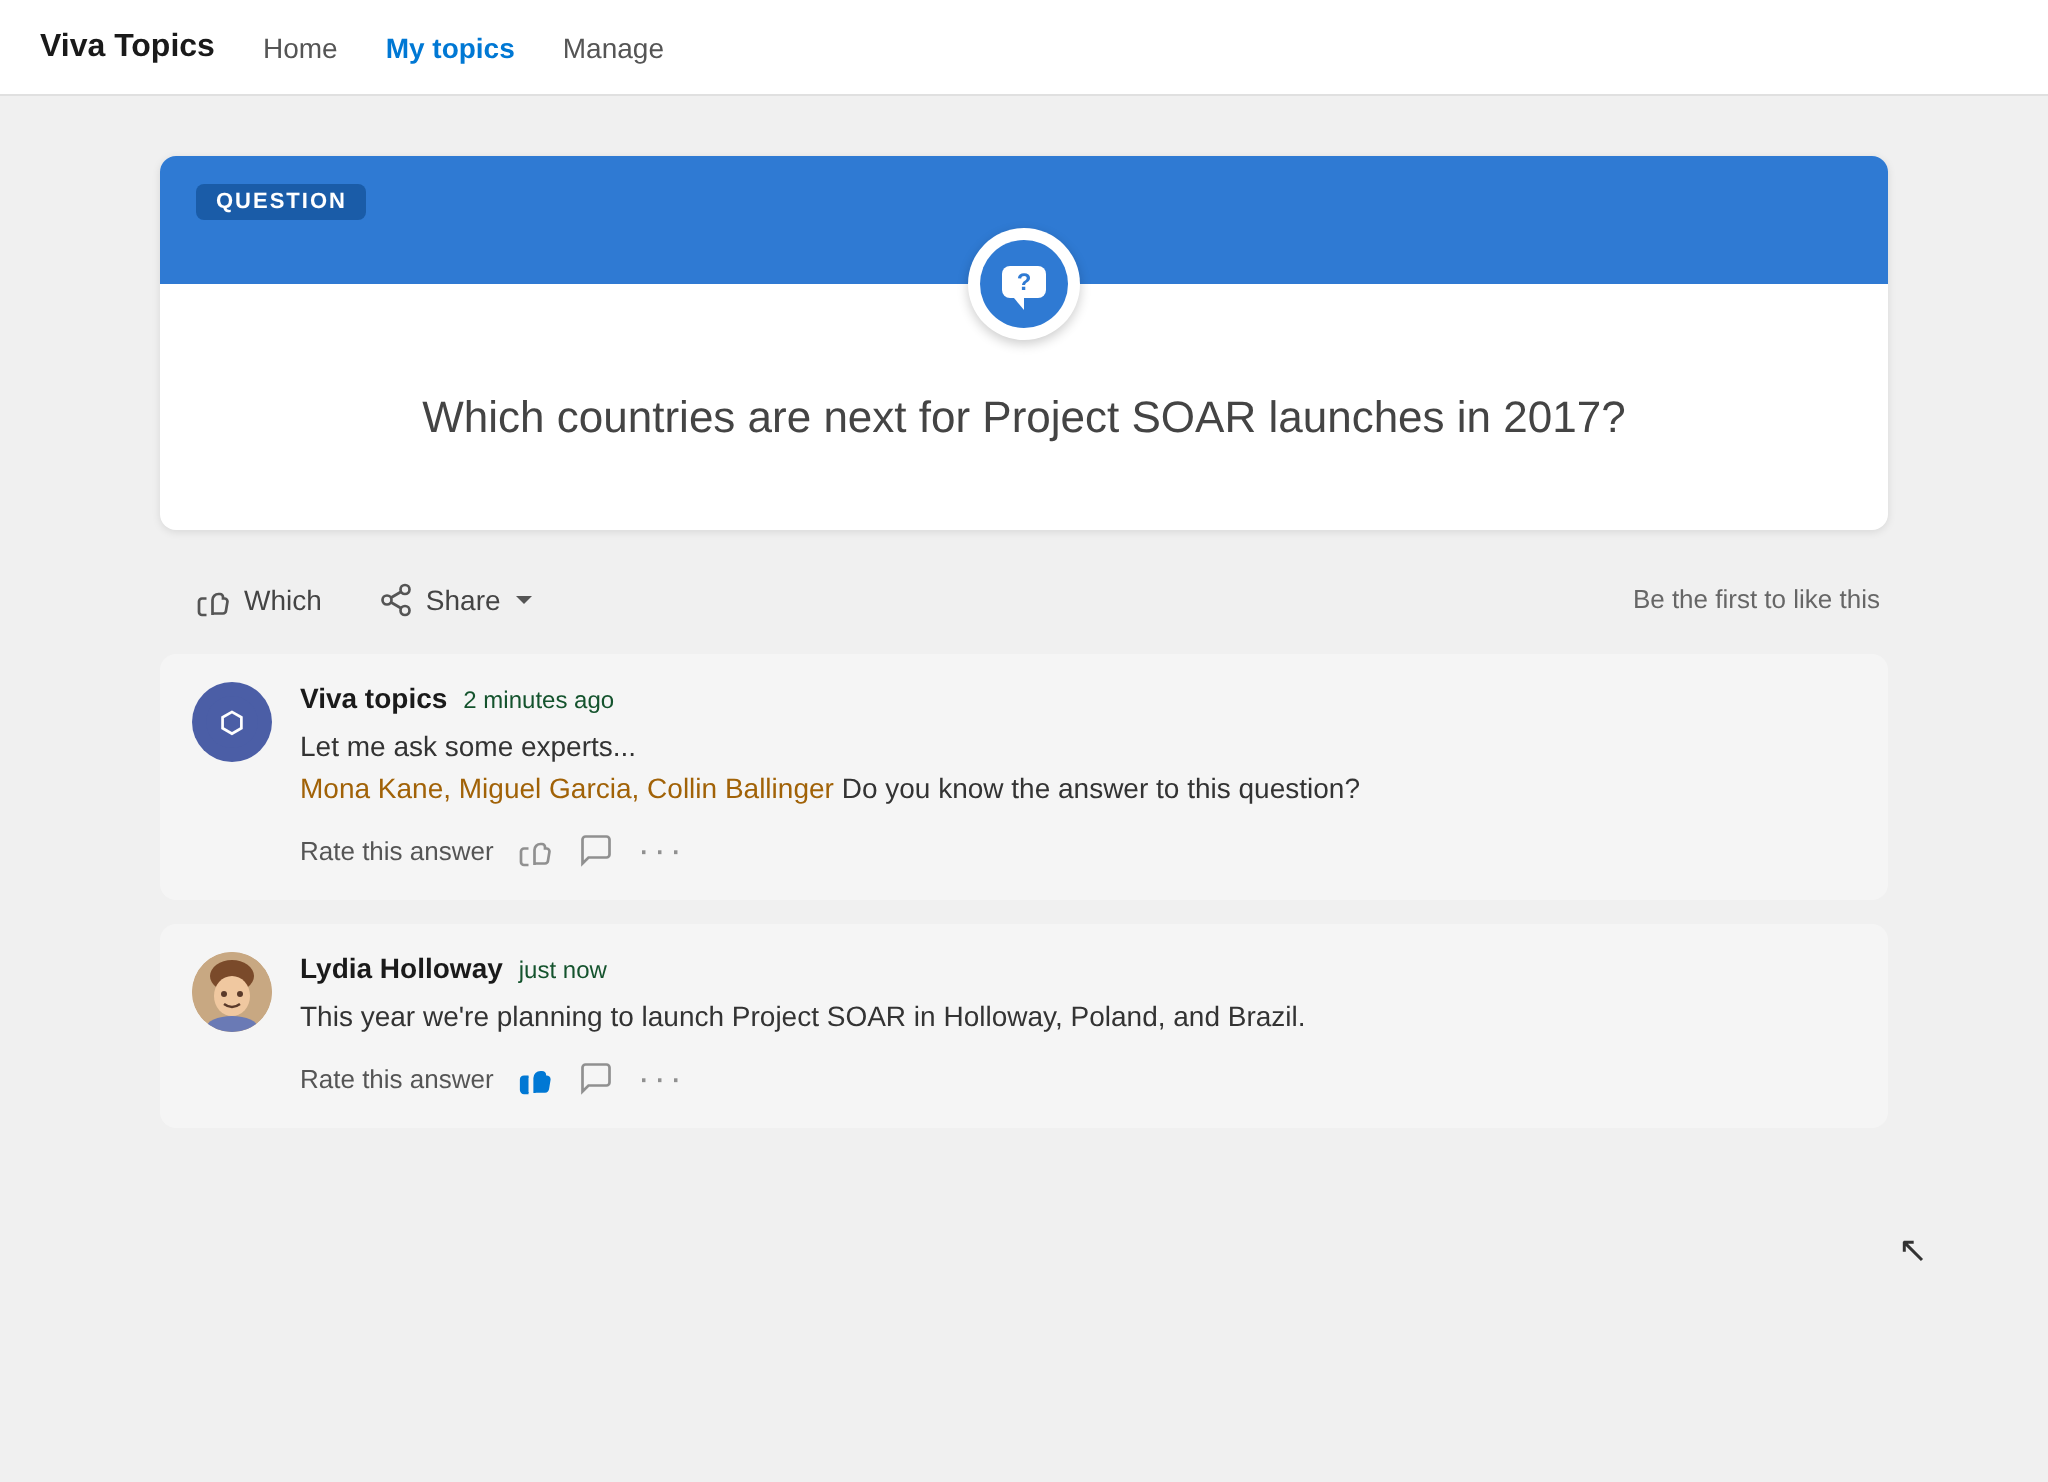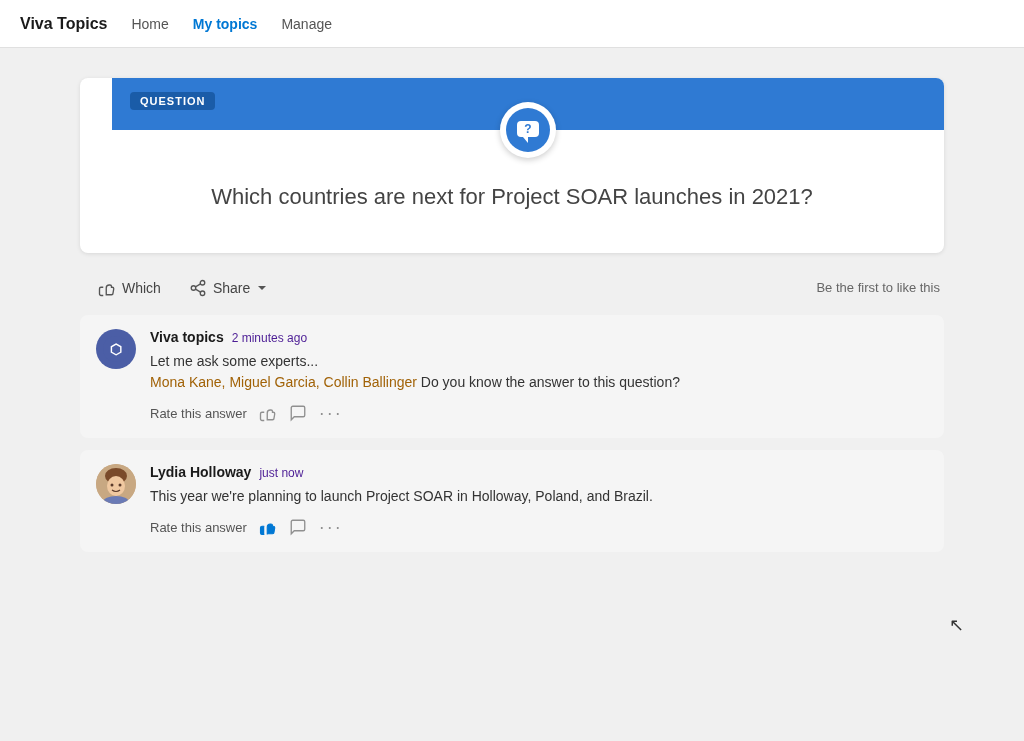--- a/index.html
+++ b/index.html
@@ -49,26 +49,25 @@
     .question-card {
       background: #fff;
       border-radius: 8px;
       box-shadow: 0 1px 4px rgba(0,0,0,0.1);
       overflow: hidden;
       margin-bottom: 16px;
     }
 
     .question-header {
       background: #2f7ad3;
-      height: 52px;
+      height: 64px;
       position: relative;
       display: flex;
       align-items: flex-end;
       justify-content: center;
-      margin-left: 32px;
     }
 
     .question-badge {
       position: absolute;
       top: 14px;
       left: 18px;
       background: #1a5ca8;
       color: #fff;
       font-size: 11px;
       font-weight: 700;
@@ -190,21 +189,21 @@
     }
 
     .comment-author {
       font-weight: 600;
       font-size: 14px;
       color: #1a1a1a;
     }
 
     .comment-time {
       font-size: 12px;
-      color: #4c1d95;
+      color: #14532d;
     }
 
     .comment-text {
       font-size: 14px;
       color: #333;
       line-height: 1.5;
     }
 
     .mention {
       color: #a16207;
@@ -265,21 +264,21 @@
 
           <svg width="26" height="26" viewBox="0 0 26 26" fill="none">
             <rect x="2" y="4" width="22" height="16" rx="4" fill="white"></rect>
             <polygon points="8,20 13,26 13,20" fill="white"></polygon>
             <text x="13" y="16" text-anchor="middle" font-size="12" font-weight="bold" fill="#2f7ad3">?</text>
           </svg>
         </div>
       </div>
     </div>
     <div class="question-body">
-      <p class="question-text">Which countries are next for Project SOAR launches in 2021?</p>
+      <p class="question-text">Which countries are next for Project SOAR launches in 2017?</p>
     </div>
   </div>
 
   <div class="action-bar">
     <button class="action-btn">
       <svg width="18" height="18" viewBox="0 0 24 24" fill="none" stroke="#555" stroke-width="1.8">
         <path d="M7 22H4a2 2 0 0 1-2-2v-7a2 2 0 0 1 2-2h3"></path>
         <path d="M11 22V12a4 4 0 0 1 4-4h1a2 2 0 0 1 2 2v1h1a2 2 0 0 1 2 2l-1 6a2 2 0 0 1-2 2H11z"></path>
       </svg>
       <span>Which</span>

